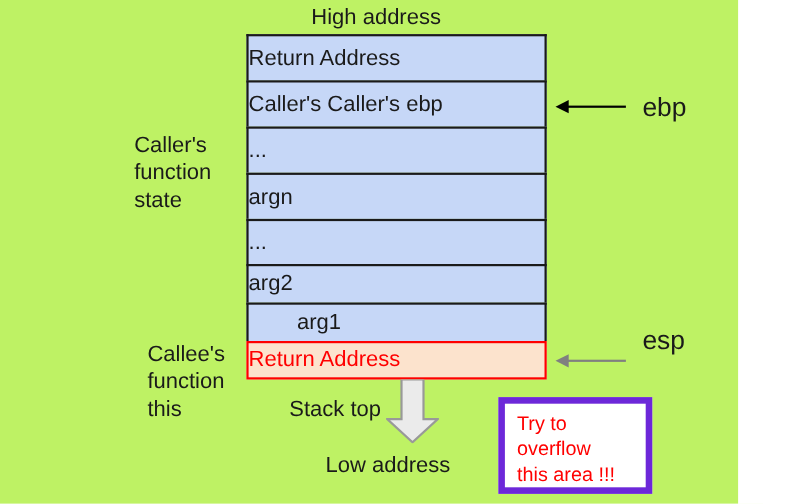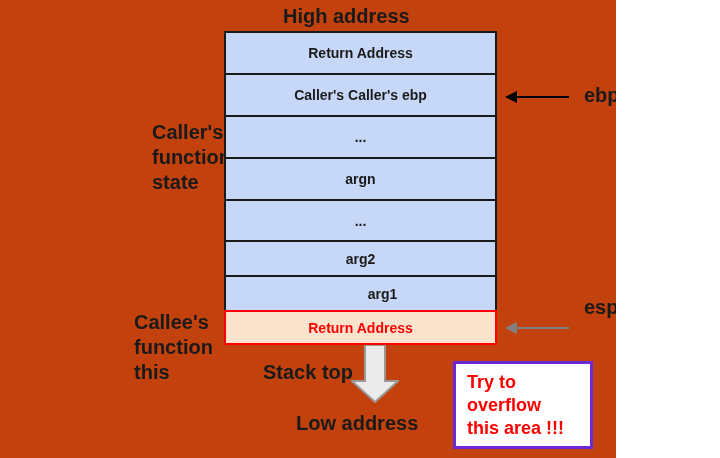--- a/index.html
+++ b/index.html
@@ -5,25 +5,24 @@
   html, body {
     margin: 0;
     padding: 0;
     background: #ffffff;
   }
   body {
     font-family: "Liberation Sans", sans-serif;
   }
   #canvas {
     position: relative;
-    width: 616px;
+    width: 671px;
     height: 458px;
-    background: #c2410c;
+    background: #bef264;
     overflow: hidden;
-    font-weight: bold;
   }
 
   
   .freetext {
     position: absolute;
     color: #1a1a1a;
     font-size: 20px;
     line-height: 24px;
     white-space: pre;
   }
@@ -45,21 +44,21 @@
   
   .side-label {
     position: absolute;
     color: #1a1a1a;
     font-size: 20px;
     line-height: 25px;
     text-align: left;
     white-space: pre-line;
   }
   #caller-state-label {
-    left: 152px;
+    left: 122px;
     top: 120px;
     width: 96px;
   }
   #callee-state-label {
     left: 134px;
     top: 310px;
     width: 100px;
   }
 
   
@@ -69,24 +68,24 @@
     top: 31px;
     width: 273px;
   }
   .stack-row {
     box-sizing: border-box;
     width: 273px;
     border: 2px solid #1a1a1a;
     border-bottom-width: 0;
     background: #c6d7f7;
     color: #1a1a1a;
-    font-size: 14px;
+    font-size: 20px;
     display: flex;
     align-items: center;
-    justify-content: center;
+    justify-content: flex-start;
   }
   .stack-row.last-blue {
     border-bottom-width: 0;
     padding-left: 44px;
   }
   .stack-row.h42 { height: 42px; }
   .stack-row.h41 { height: 41px; }
   .stack-row.h35 { height: 35px; }
   .stack-row.danger {
     background: #fce3cd;
@@ -112,21 +111,21 @@
     top: -5px;
     width: 0;
     height: 0;
     border-top: 6px solid transparent;
     border-bottom: 6px solid transparent;
     border-right-width: 12px;
     border-right-style: solid;
   }
   .ptr-label {
     position: absolute;
-    font-size: 20px;
+    font-size: 24px;
     color: #1a1a1a;
     white-space: pre;
   }
 
   #ebp-arrow { left: 505px; top: 96px; }
   #ebp-arrow .shaft { background: #000000; }
   #ebp-arrow .head  { border-right-color: #000000; }
   #ebp-label { left: 584px; top: 84px; }
 
   #esp-arrow { left: 505px; top: 327px; }
@@ -144,21 +143,21 @@
   }
 
   
   #overflow-box {
     position: absolute;
     left: 453px;
     top: 361px;
     width: 140px;
     height: 88px;
     box-sizing: border-box;
-    border: 3px solid #6d28d9;
+    border: 6px solid #6d28d9;
     background: #ffffff;
   }
   #overflow-box .callout-text {
     position: absolute;
     left: 11px;
     top: 7px;
     color: #ff0000;
     font-size: 18px;
     line-height: 23px;
     white-space: pre-line;

